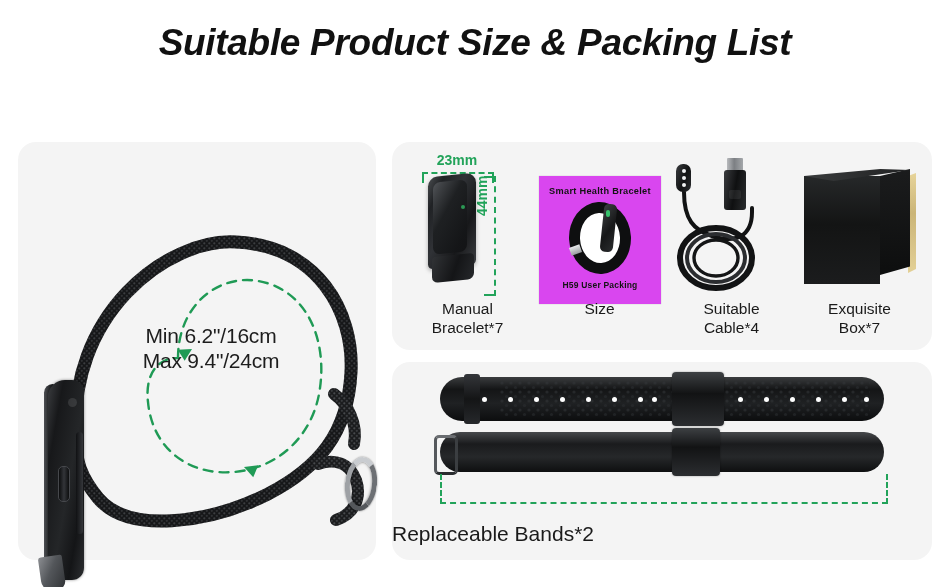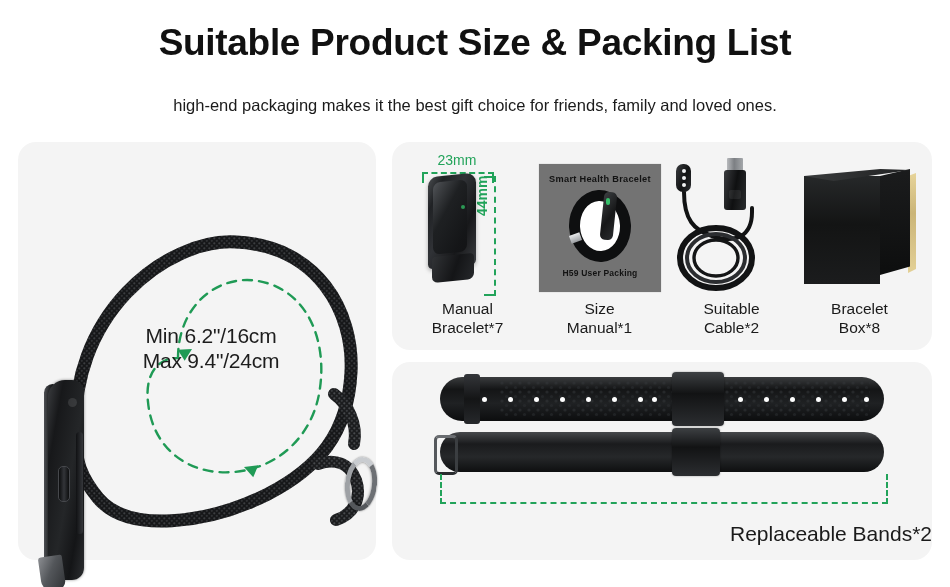--- a/index.html
+++ b/index.html
@@ -8,21 +8,21 @@
     width:950px;height:587px;
     background:#ffffff;
     font-family:"Liberation Sans","DejaVu Sans",sans-serif;
     color:#111111;
     overflow:hidden;
     position:relative;
   }
   .page{position:relative;width:950px;height:587px;}
 
   
-  .header{position:absolute;left:0;top:0;width:950px;text-align:center;}
+  .header{position:absolute;left:0;top:0;width:950px;text-align:center;font-style:italic;}
   .title{
     font-size:37px;font-weight:bold;letter-spacing:-0.3px;
     color:#111;margin:0;padding-top:24px;line-height:1.05;
   }
   .subtitle{
     font-size:16.5px;line-height:1.35;color:#1b1b1b;
     margin:9px auto 0;width:860px;font-weight:400;
   }
 
   
@@ -129,37 +129,37 @@
     position:absolute;left:33px;top:30px;width:4px;height:4px;border-radius:50%;
     background:#2fae5e;opacity:.85;
   }
   
   .dim-top{
     position:absolute;left:22px;top:22px;width:68px;height:9px;
     border-left:2px dashed #22a35a;border-top:2px dashed #22a35a;border-right:2px dashed #22a35a;
   }
   .dim-top-label{
     position:absolute;left:14px;top:2px;width:86px;text-align:center;
-    font-size:14px;color:#22a35a;font-weight:400;
+    font-size:14px;color:#22a35a;font-weight:700;
   }
   .dim-right{
     position:absolute;left:84px;top:26px;width:10px;height:116px;
     border-top:2px dashed #22a35a;border-right:2px dashed #22a35a;border-bottom:2px dashed #22a35a;
   }
   .dim-right-label{
     position:absolute;left:74px;top:66px;
     font-size:14px;color:#22a35a;font-weight:600;
     transform:rotate(-90deg);transform-origin:left top;
     white-space:nowrap;
   }
 
   
   .manual{
-    position:absolute;left:7px;top:14px;width:122px;height:128px;
-    background:#737373;
+    position:absolute;left:7px;top:26px;width:122px;height:128px;
+    background:#d946ef;
     box-shadow:0 0 1px rgba(0,0,0,.25);
     text-decoration:underline;
   }
   .manual-top{
     position:absolute;left:0;top:10px;width:122px;text-align:center;
     font-size:9.2px;font-weight:bold;color:#131313;letter-spacing:.3px;
   }
   .manual-bot{
     position:absolute;left:0;top:104px;width:122px;text-align:center;
     font-size:8.5px;font-weight:bold;color:#131313;letter-spacing:.2px;
@@ -285,34 +285,33 @@
   
   .measure{
     position:absolute;left:48px;top:112px;width:444px;height:28px;
     border-left:2px dashed #22a35a;border-right:2px dashed #22a35a;border-bottom:2px dashed #22a35a;
   }
   .measure-label{
     position:absolute;left:0;top:140px;width:540px;text-align:center;
     font-size:16px;color:#22a35a;font-weight:600;
   }
   .bands-cap{
-    position:absolute;left:0;top:160px;width:540px;text-align:right;
+    position:absolute;left:0;top:160px;width:540px;text-align:left;
     font-size:21px;color:#1a1a1a;
   }
 </style>
 </head>
 <body>
 
 <div class="page">
 
   <div class="header">
     <h1 class="title">Suitable Product Size &amp; Packing List</h1>
     <p class="subtitle">
       <br>
-      <span>high-end packaging makes it the best gift choice for friends, family and loved ones.</span>
     </p>
   </div>
 
   <div class="panel" id="panel-size">
     <div class="loop-wrap">
 
       <svg class="loop-svg" width="358" height="418" viewBox="0 0 358 418">
         <defs>
           <linearGradient id="meshGrad" x1="0" y1="0" x2="1" y2="1">
             <stop offset="0%" stop-color="#4a4c4f"></stop>
@@ -405,21 +404,20 @@
             <div class="manual-top">Smart  Health  Bracelet</div>
             <div class="manual-band"></div>
             <div class="manual-head"></div>
             <div class="manual-green"></div>
             <div class="manual-buckle"></div>
             <div class="manual-bot">H59 User Packing</div>
           </div>
         </div>
         <div class="pack-cap">
           <span>Size</span>
-          <span class="l2">Manual*1</span>
         </div>
       </div>
 
       <div class="pack-item" style="left:272px">
         <div class="art">
           <svg class="cable-svg" width="135" height="150" viewBox="0 0 135 150">
             <path d="M 20 42 C 20 70, 30 80, 48 86
                      C 72 94, 88 86, 88 62 L 88 58" fill="none" stroke="#121314" stroke-width="4" stroke-linecap="round"></path>
             <ellipse cx="52" cy="108" rx="36" ry="30" fill="none" stroke="#121314" stroke-width="6"></ellipse>
             <ellipse cx="52" cy="108" rx="29" ry="24" fill="none" stroke="#2b2d30" stroke-width="4"></ellipse>
@@ -432,36 +430,36 @@
           </div>
           <div class="usb">
             <div class="usb-metal"></div>
             <div class="usb-shell">
               <div class="usb-emboss"></div>
             </div>
           </div>
         </div>
         <div class="pack-cap">
           <span>Suitable</span>
-          <span class="l2">Cable*2</span>
+          <span class="l2">Cable*4</span>
         </div>
       </div>
 
       <div class="pack-item" style="left:400px">
         <div class="art">
           <div class="box-wrap">
             <div class="box-gold"></div>
             <div class="box-side"></div>
             <div class="box-front"></div>
             <div class="box-top"></div>
           </div>
         </div>
         <div class="pack-cap">
-          <span>Bracelet</span>
-          <span class="l2">Box*8</span>
+          <span>Exquisite</span>
+          <span class="l2">Box*7</span>
         </div>
       </div>
 
     </div>
   </div>
 
   <div class="panel" id="panel-bands">
     <div class="bands-wrap">
 
       <div class="band band-top">

